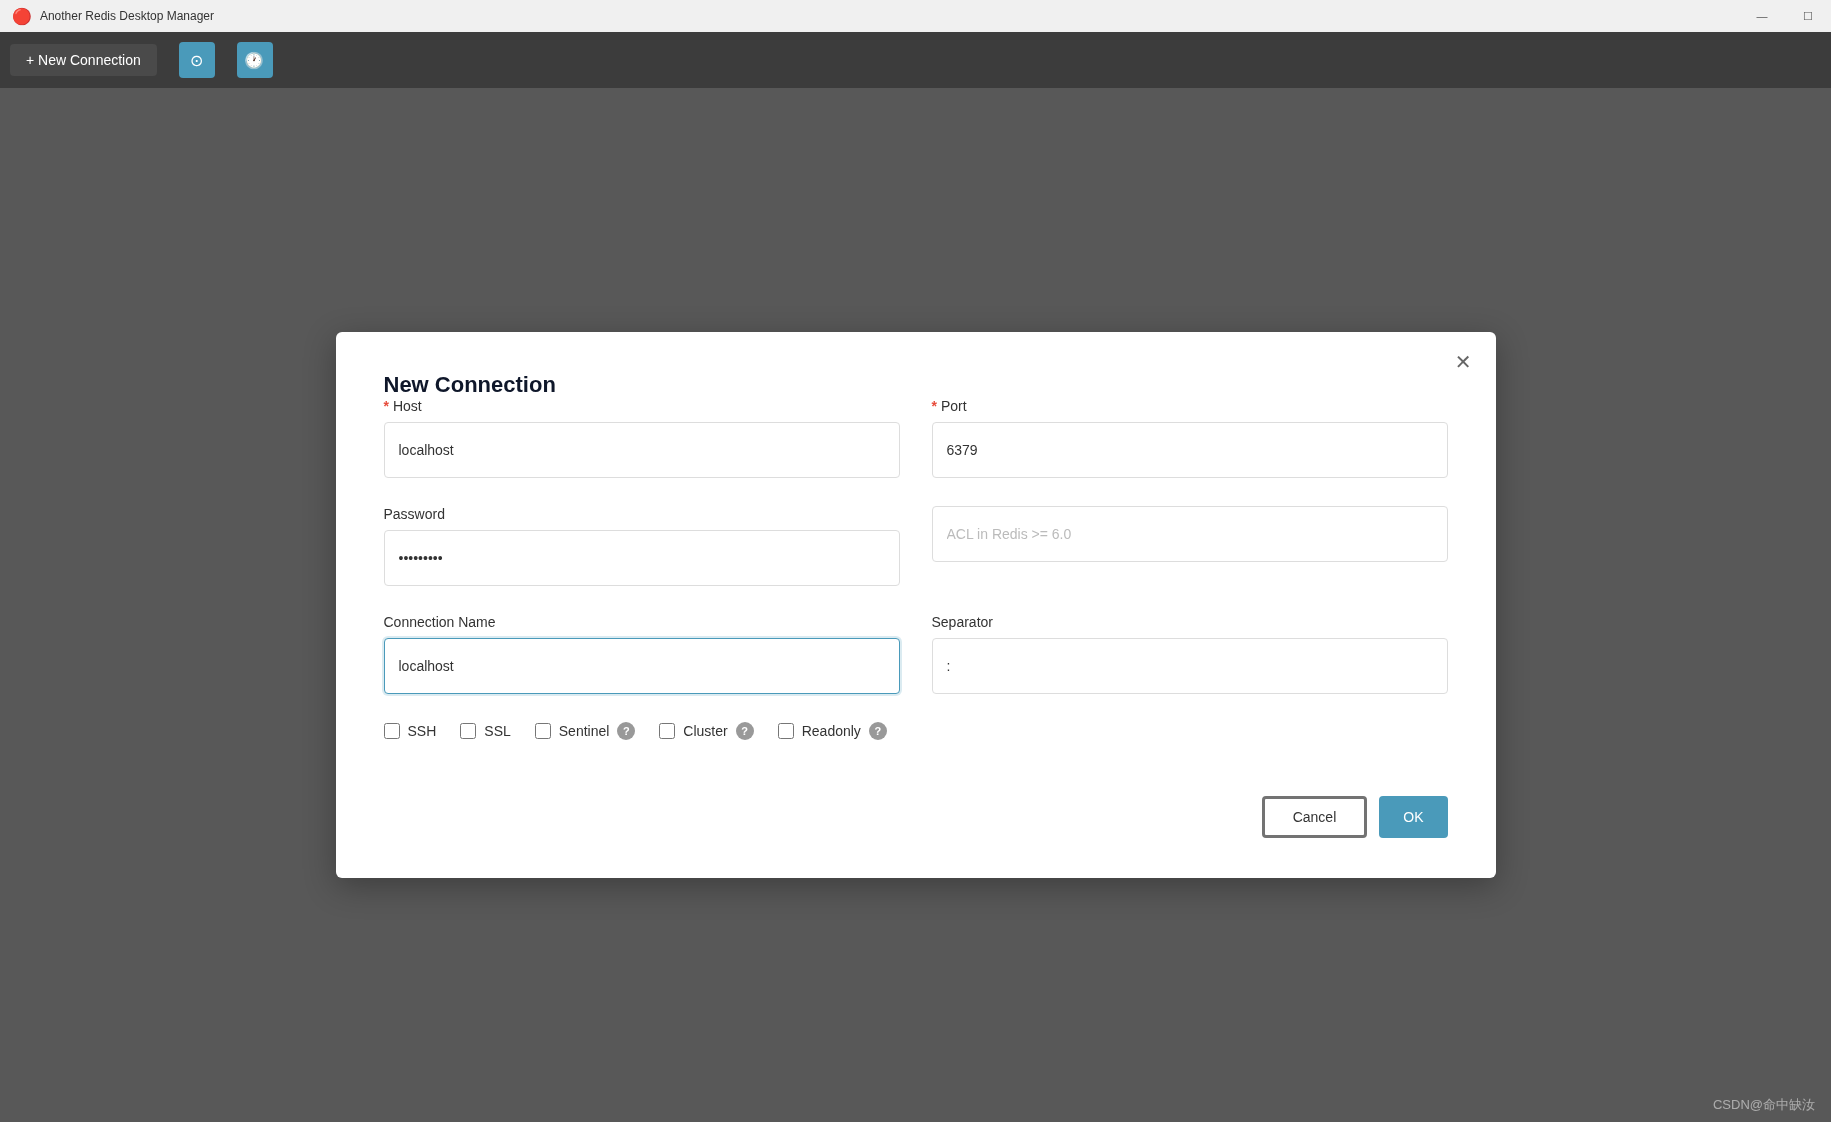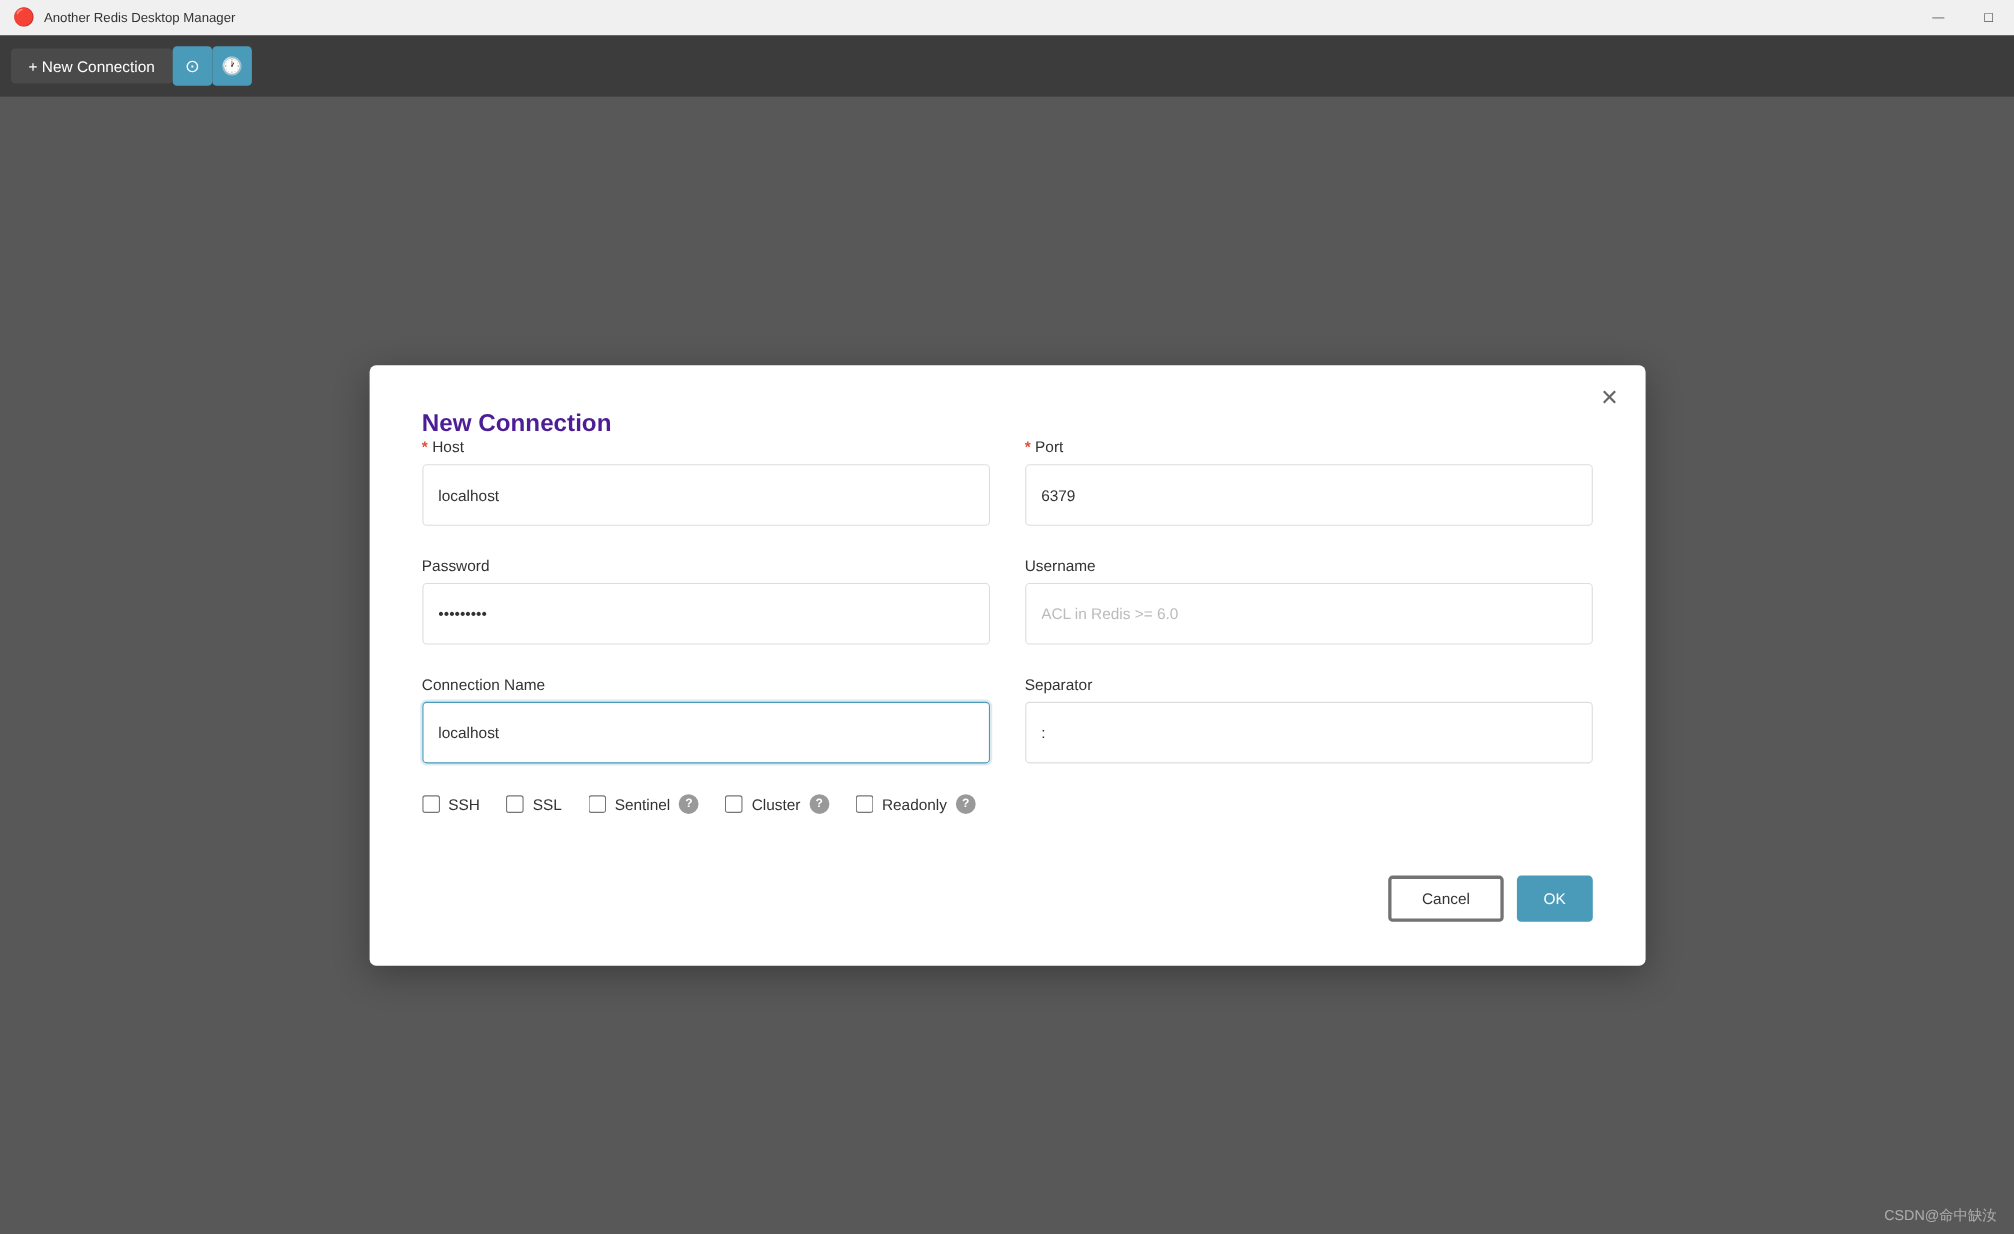--- a/index.html
+++ b/index.html
@@ -46,21 +46,21 @@
       border: none;
     }
 
     
     .toolbar {
       background: #3c3c3c;
       height: 56px;
       display: flex;
       align-items: center;
       padding: 0 10px;
-      gap: 0;
+      gap: 22px;
     }
     .toolbar-new-conn {
       background: #4a4a4a;
       border: none;
       color: #fff;
       padding: 8px 16px;
       border-radius: 4px;
       cursor: pointer;
       display: flex;
       align-items: center;
@@ -99,21 +99,21 @@
       background: #fff;
       border-radius: 6px;
       width: 1160px;
       padding: 40px 48px 40px 48px;
       position: relative;
       box-shadow: 0 8px 32px rgba(0,0,0,0.3);
     }
     .dialog-title {
       font-size: 22px;
       font-weight: 600;
-      color: #4c1d95;
+      color: #0f172a;
       margin-bottom: 36px;
     }
     .dialog-close {
       position: absolute;
       top: 20px;
       right: 24px;
       background: none;
       border: none;
       font-size: 20px;
       cursor: pointer;
@@ -281,21 +281,20 @@
       </div>
     </div>
 
     
     <div class="form-row">
       <div class="form-group">
         <label class="form-label">Password</label>
         <input type="password" class="form-input" value="password1" style="">
       </div>
       <div class="form-group">
-        <label class="form-label">Username</label>
         <input type="text" class="form-input" placeholder="ACL in Redis &gt;= 6.0" style="">
       </div>
     </div>
 
     
     <div class="form-row">
       <div class="form-group">
         <label class="form-label">Connection Name</label>
         <input type="text" class="form-input active-border" value="localhost" style="">
       </div>

